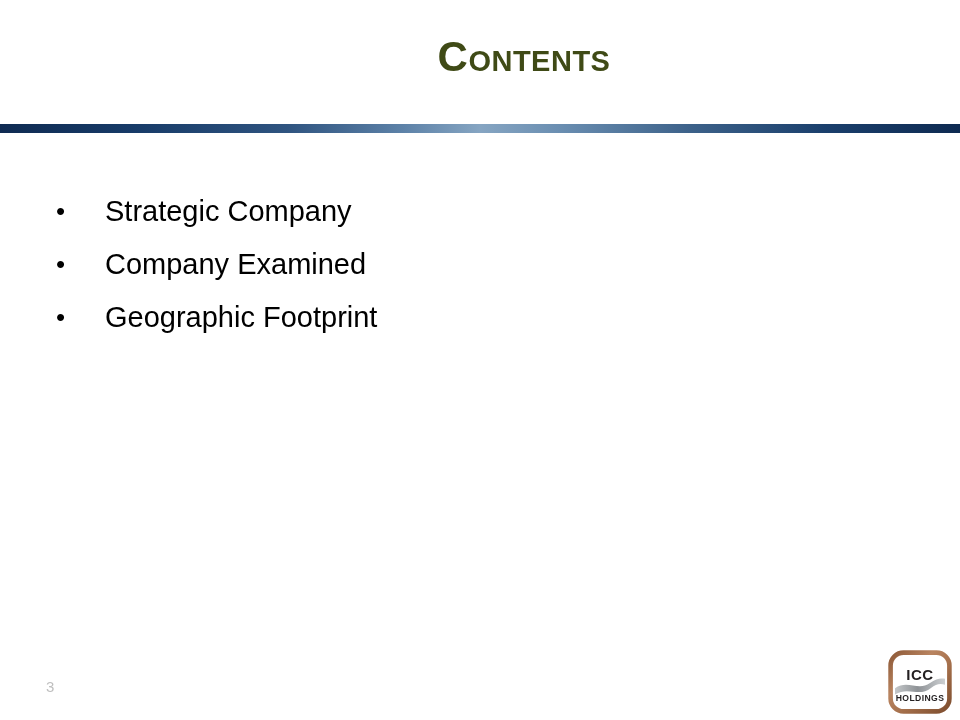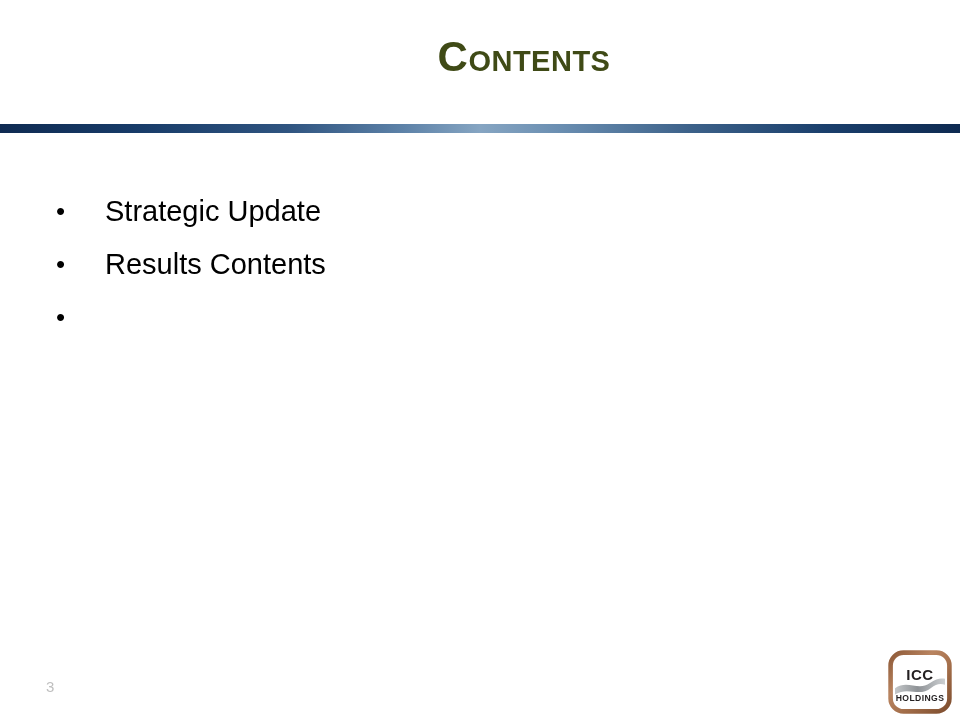--- a/index.html
+++ b/index.html
@@ -130,28 +130,29 @@
 
 <div id="slide">
 
   <div class="slide-title">Contents</div>
 
   <div class="divider-bar"></div>
 
   <ul class="bullet-list">
     <li class="bullet-item">
       <span class="bullet-marker">•</span>
-      <span class="bullet-text">Strategic Update</span>
+      <span class="bullet-text">Strategic Company</span>
     </li>
     <li class="bullet-item">
       <span class="bullet-marker">•</span>
-      <span class="bullet-text">Results Contents</span>
+      <span class="bullet-text">Company Examined</span>
     </li>
     <li class="bullet-item">
       <span class="bullet-marker">•</span>
+      <span class="bullet-text">Geographic Footprint</span>
     </li>
   </ul>
 
   <div class="page-number">3</div>
 
 
   <div class="logo">
     <svg width="64" height="64" viewBox="0 0 64 64" aria-hidden="true">
       <defs>
         <linearGradient id="copperGrad" x1="0" y1="0" x2="1" y2="1">

